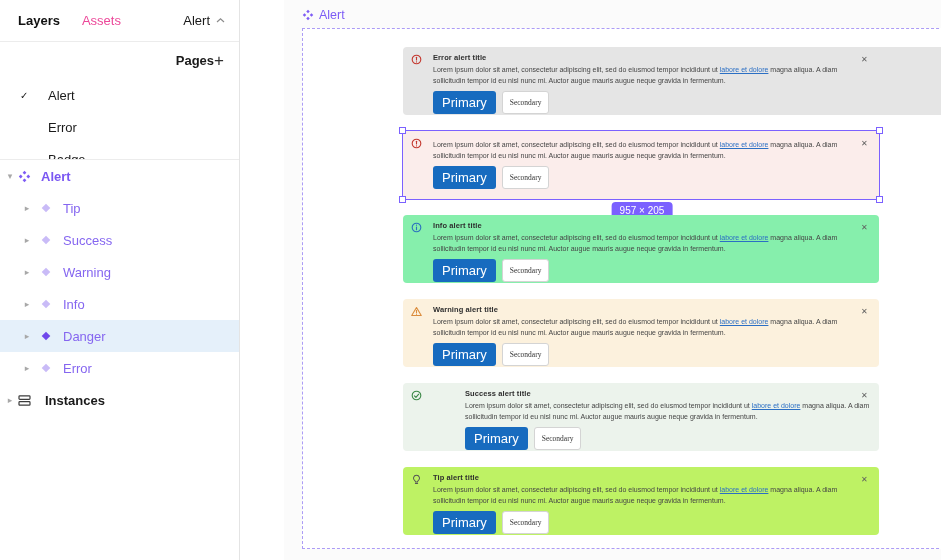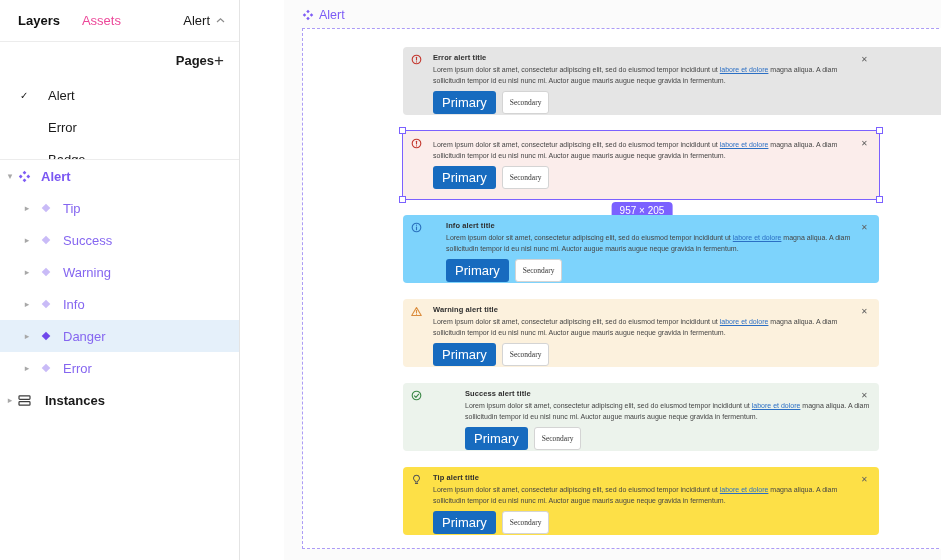--- a/index.html
+++ b/index.html
@@ -253,21 +253,21 @@
       </div>
 
       <div class="selection">
         <div class="handle tl"></div>
         <div class="handle tr"></div>
         <div class="handle bl"></div>
         <div class="handle br"></div>
       </div>
       <div class="size-badge">957 × 205</div>
 
-      <div class="alert" style="top: 186px; background-color: #7dd3fc; padding-left: 13px;">
+      <div class="alert" style="top: 186px; background-color: #86efac;">
         <span class="a-icon" style="color: rgb(43, 114, 190);">
           <svg width="11" height="11" viewBox="0 0 12 12" fill="none" stroke="currentColor" stroke-width="1.2" stroke-linecap="round">
             <circle cx="6" cy="6" r="4.7"></circle>
               <line x1="6" y1="5.5" x2="6" y2="8.5"></line>
               <line x1="6" y1="3.4" x2="6" y2="3.5"></line>
           </svg>
         </span>
         <div class="a-content">
           <div class="a-title">Info alert title</div>
           <div class="a-body">
@@ -318,21 +318,21 @@
             <span>sollicitudin tempor id eu nisl nunc mi. Auctor augue mauris augue neque gravida in fermentum.</span>
           </div>
           <div class="a-actions">
             <button class="btn-primary" style="background-color: rgb(23, 107, 191);">Primary</button>
             <button class="btn-secondary">Secondary</button>
           </div>
         </div>
         <span class="a-close">✕</span>
       </div>
 
-      <div class="alert" style="top: 438px; background-color: #fde047;">
+      <div class="alert" style="top: 438px; background-color: #bef264;">
         <span class="a-icon" style="color: rgb(85, 85, 85);">
           <svg width="11" height="11" viewBox="0 0 12 12" fill="none" stroke="currentColor" stroke-width="1.1" stroke-linecap="round" stroke-linejoin="round">
             <path d="M6 1.3 a3.3 3.3 0 0 1 1.9 6 c-0.5 0.35 -0.75 0.8 -0.75 1.35 h-2.3 c0 -0.55 -0.25 -1 -0.75 -1.35 a3.3 3.3 0 0 1 1.9 -6 z"></path>
             <line x1="4.8" y1="10.4" x2="7.2" y2="10.4"></line>
           </svg>
         </span>
         <div class="a-content">
           <div class="a-title">Tip alert title</div>
           <div class="a-body">
             <span>Lorem ipsum dolor sit amet, consectetur adipiscing elit, sed do eiusmod tempor incididunt ut </span><a class="a-link">labore et dolore</a><span> magna aliqua. A diam</span><br>

